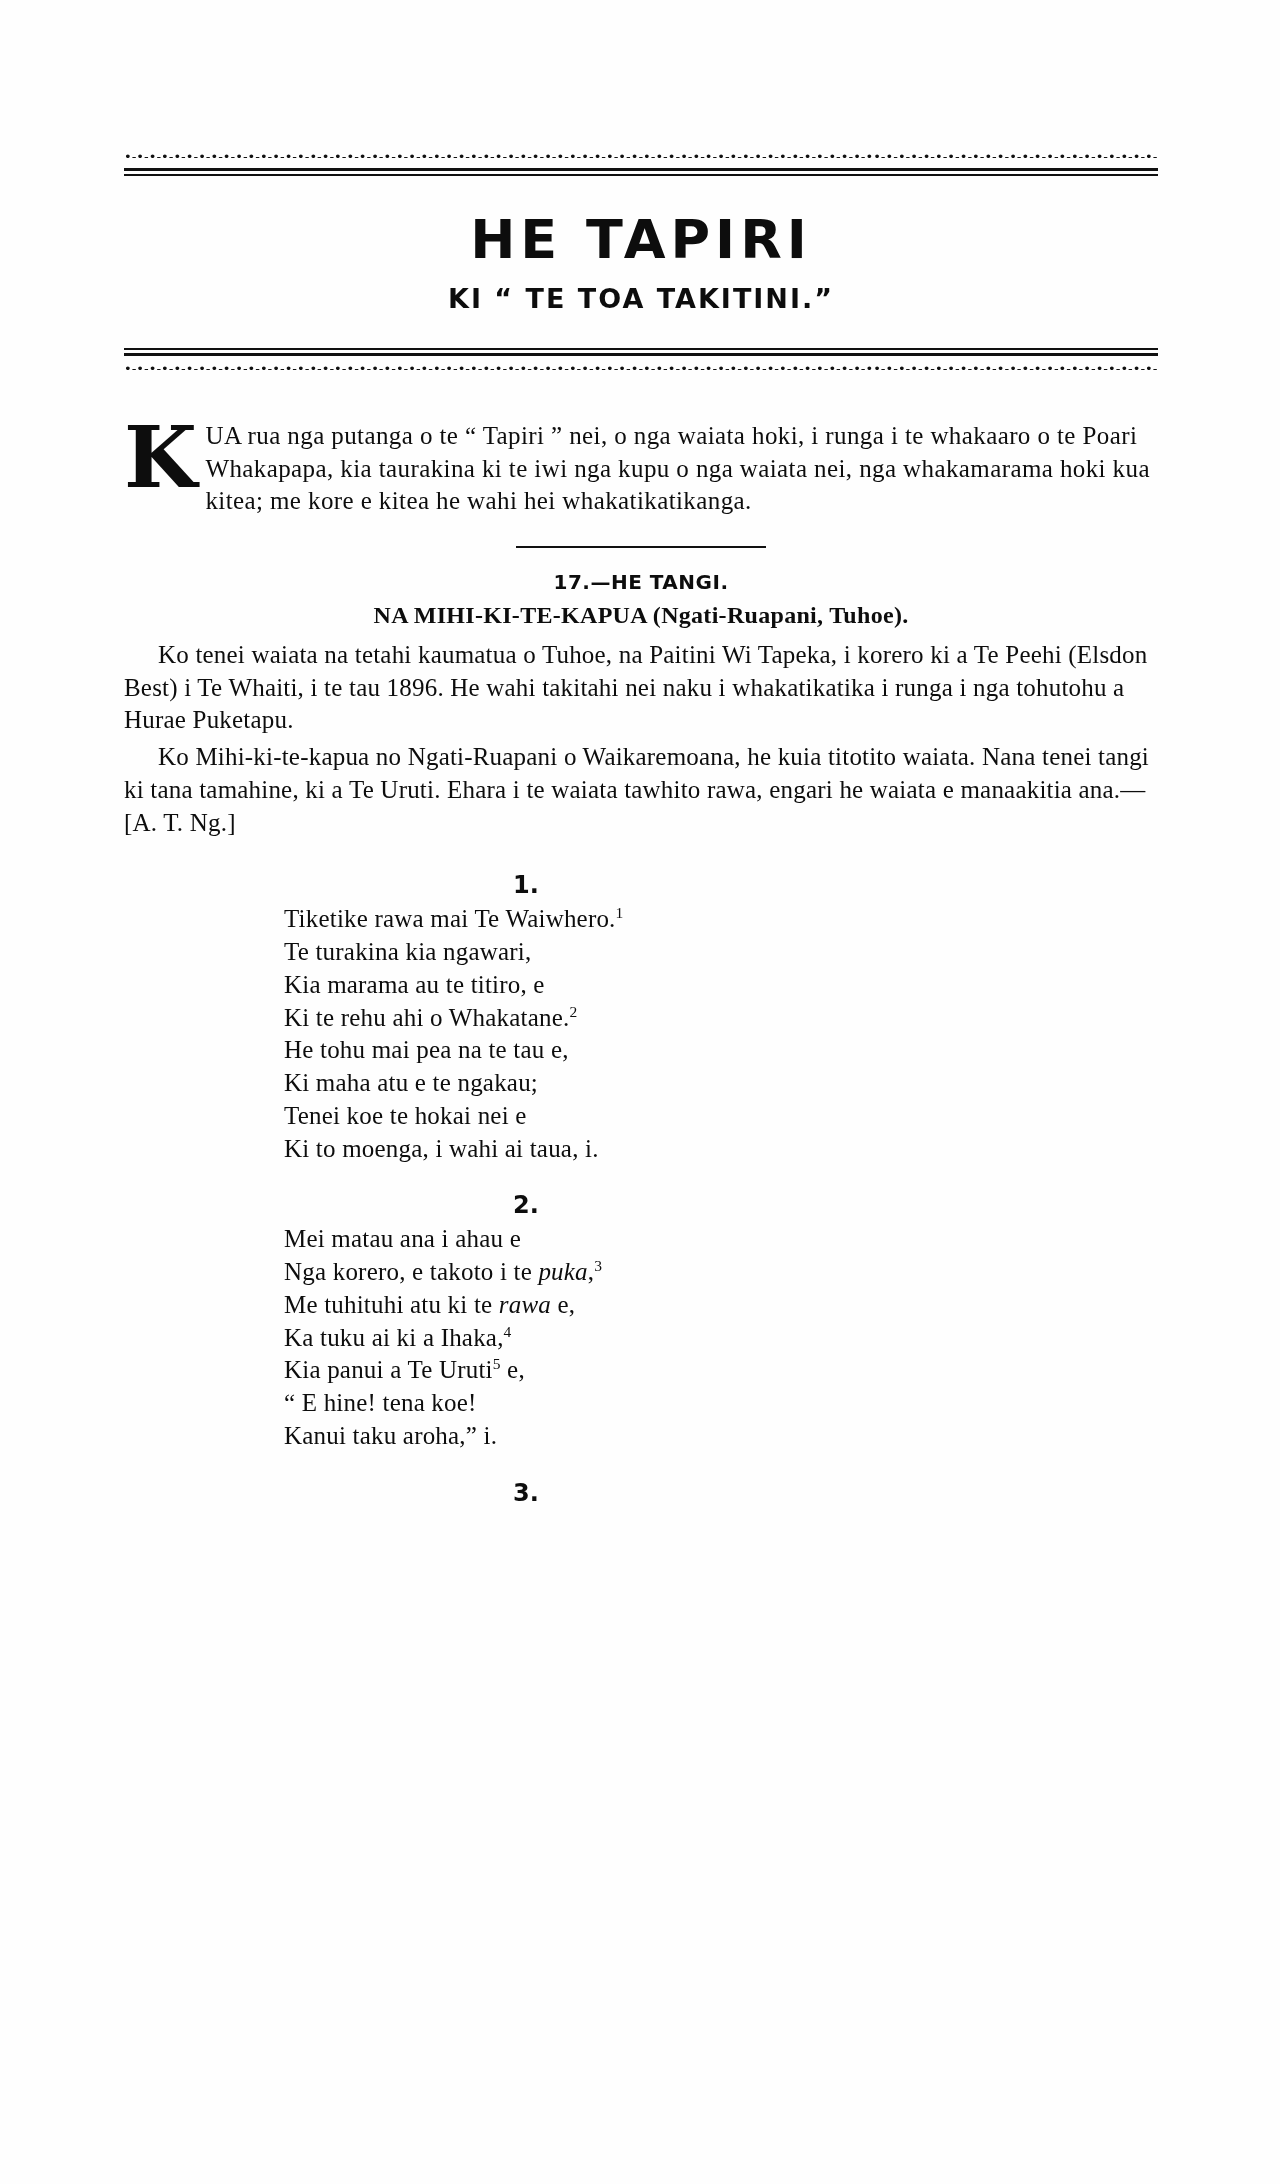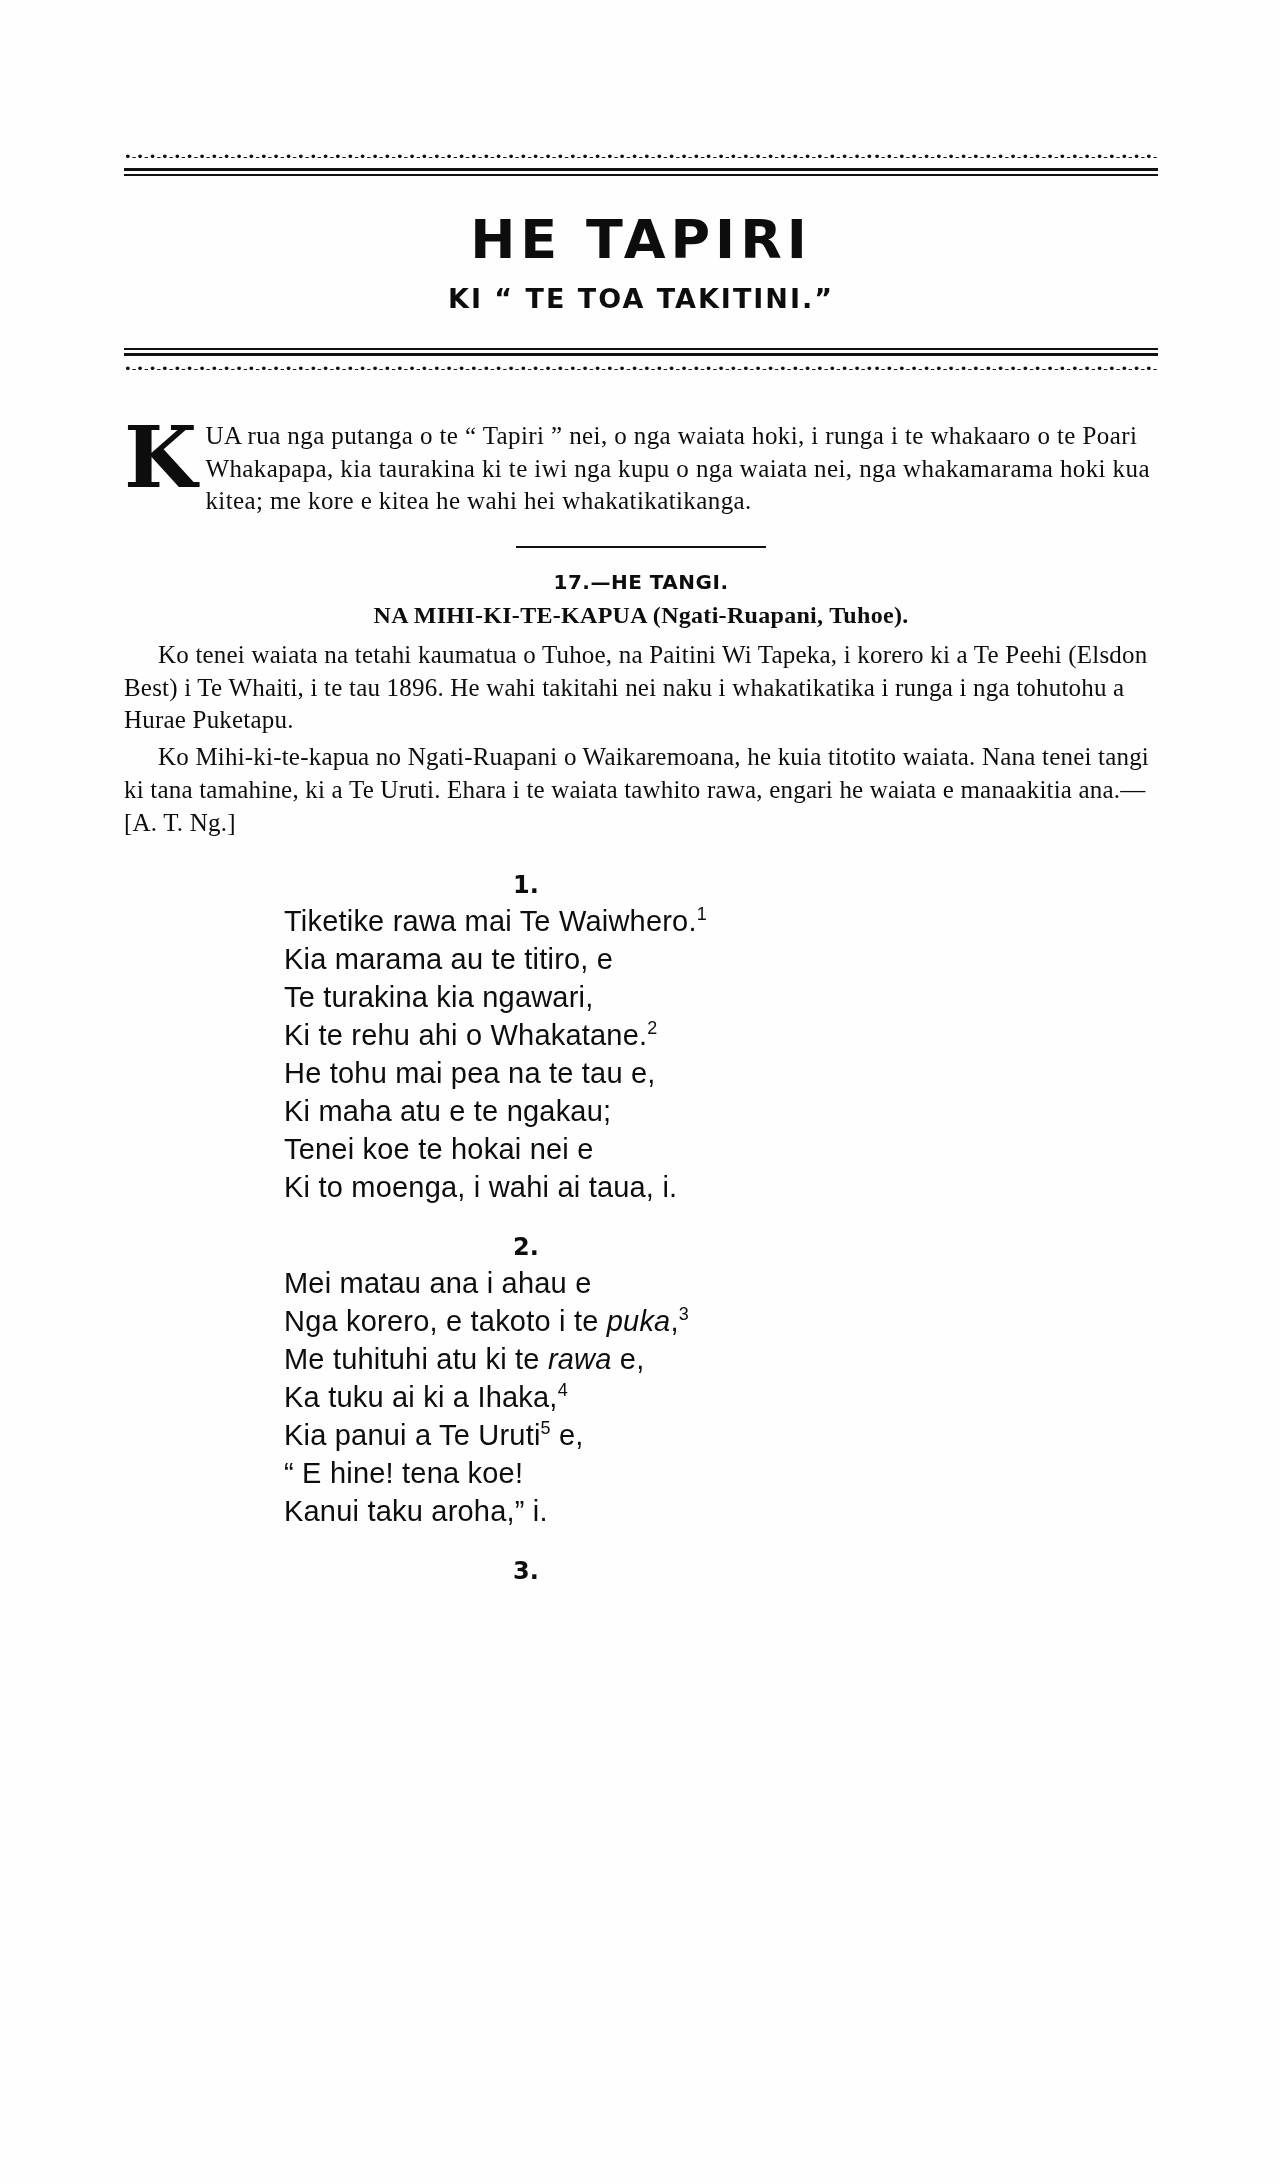--- a/index.html
+++ b/index.html
@@ -150,22 +150,22 @@
     text-align: center;
     margin: 0 0 4px 0;
     padding-right: 230px;
   }
   .verse-lines {
     margin: 0;
     padding: 0 0 0 160px;
     list-style: none;
   }
   .verse-lines li {
-    font-family: Liberation Sans, sans-serif;
-    font-size: 29px;
+    font-family: Liberation Serif, serif;
+    font-size: 25px;
     line-height: 1.31;
     letter-spacing: 0.2px;
     white-space: nowrap;
   }
   .verse-lines li i { font-style: italic; }
   sup {
     font-size: 0.62em;
     vertical-align: super;
     line-height: 0;
   }
@@ -212,22 +212,22 @@
 
     <p class="body-par">Ko tenei waiata na tetahi kaumatua o Tuhoe, na Paitini Wi Tapeka, i korero ki a Te Peehi (Elsdon Best) i Te Whaiti, i te tau 1896.  He wahi takitahi nei naku i whakatikatika i runga i nga tohutohu a Hurae Puketapu.</p>
     <p class="body-par">Ko Mihi-ki-te-kapua no Ngati-Ruapani o Waikaremoana, he kuia titotito waiata.  Nana tenei tangi ki tana tamahine, ki a Te Uruti.  Ehara i te waiata tawhito rawa, engari he waiata e manaakitia ana.—[A. T. Ng.]</p>
 
     <div class="verses">
 
       <div class="verse">
         <div class="verse-num">1.</div>
         <ul class="verse-lines">
           <li>Tiketike rawa mai Te Waiwhero.<sup>1</sup></li>
+          <li>Te turakina kia ngawari,</li>
           <li>Kia marama au te titiro, e</li>
-          <li>Te turakina kia ngawari,</li>
           <li>Ki te rehu ahi o Whakatane.<sup>2</sup></li>
           <li>He tohu mai pea na te tau e,</li>
           <li>Ki maha atu e te ngakau;</li>
           <li>Tenei koe te hokai nei e</li>
           <li>Ki to moenga, i wahi ai taua, i.</li>
         </ul>
       </div>
 
       <div class="verse">
         <div class="verse-num">2.</div>

